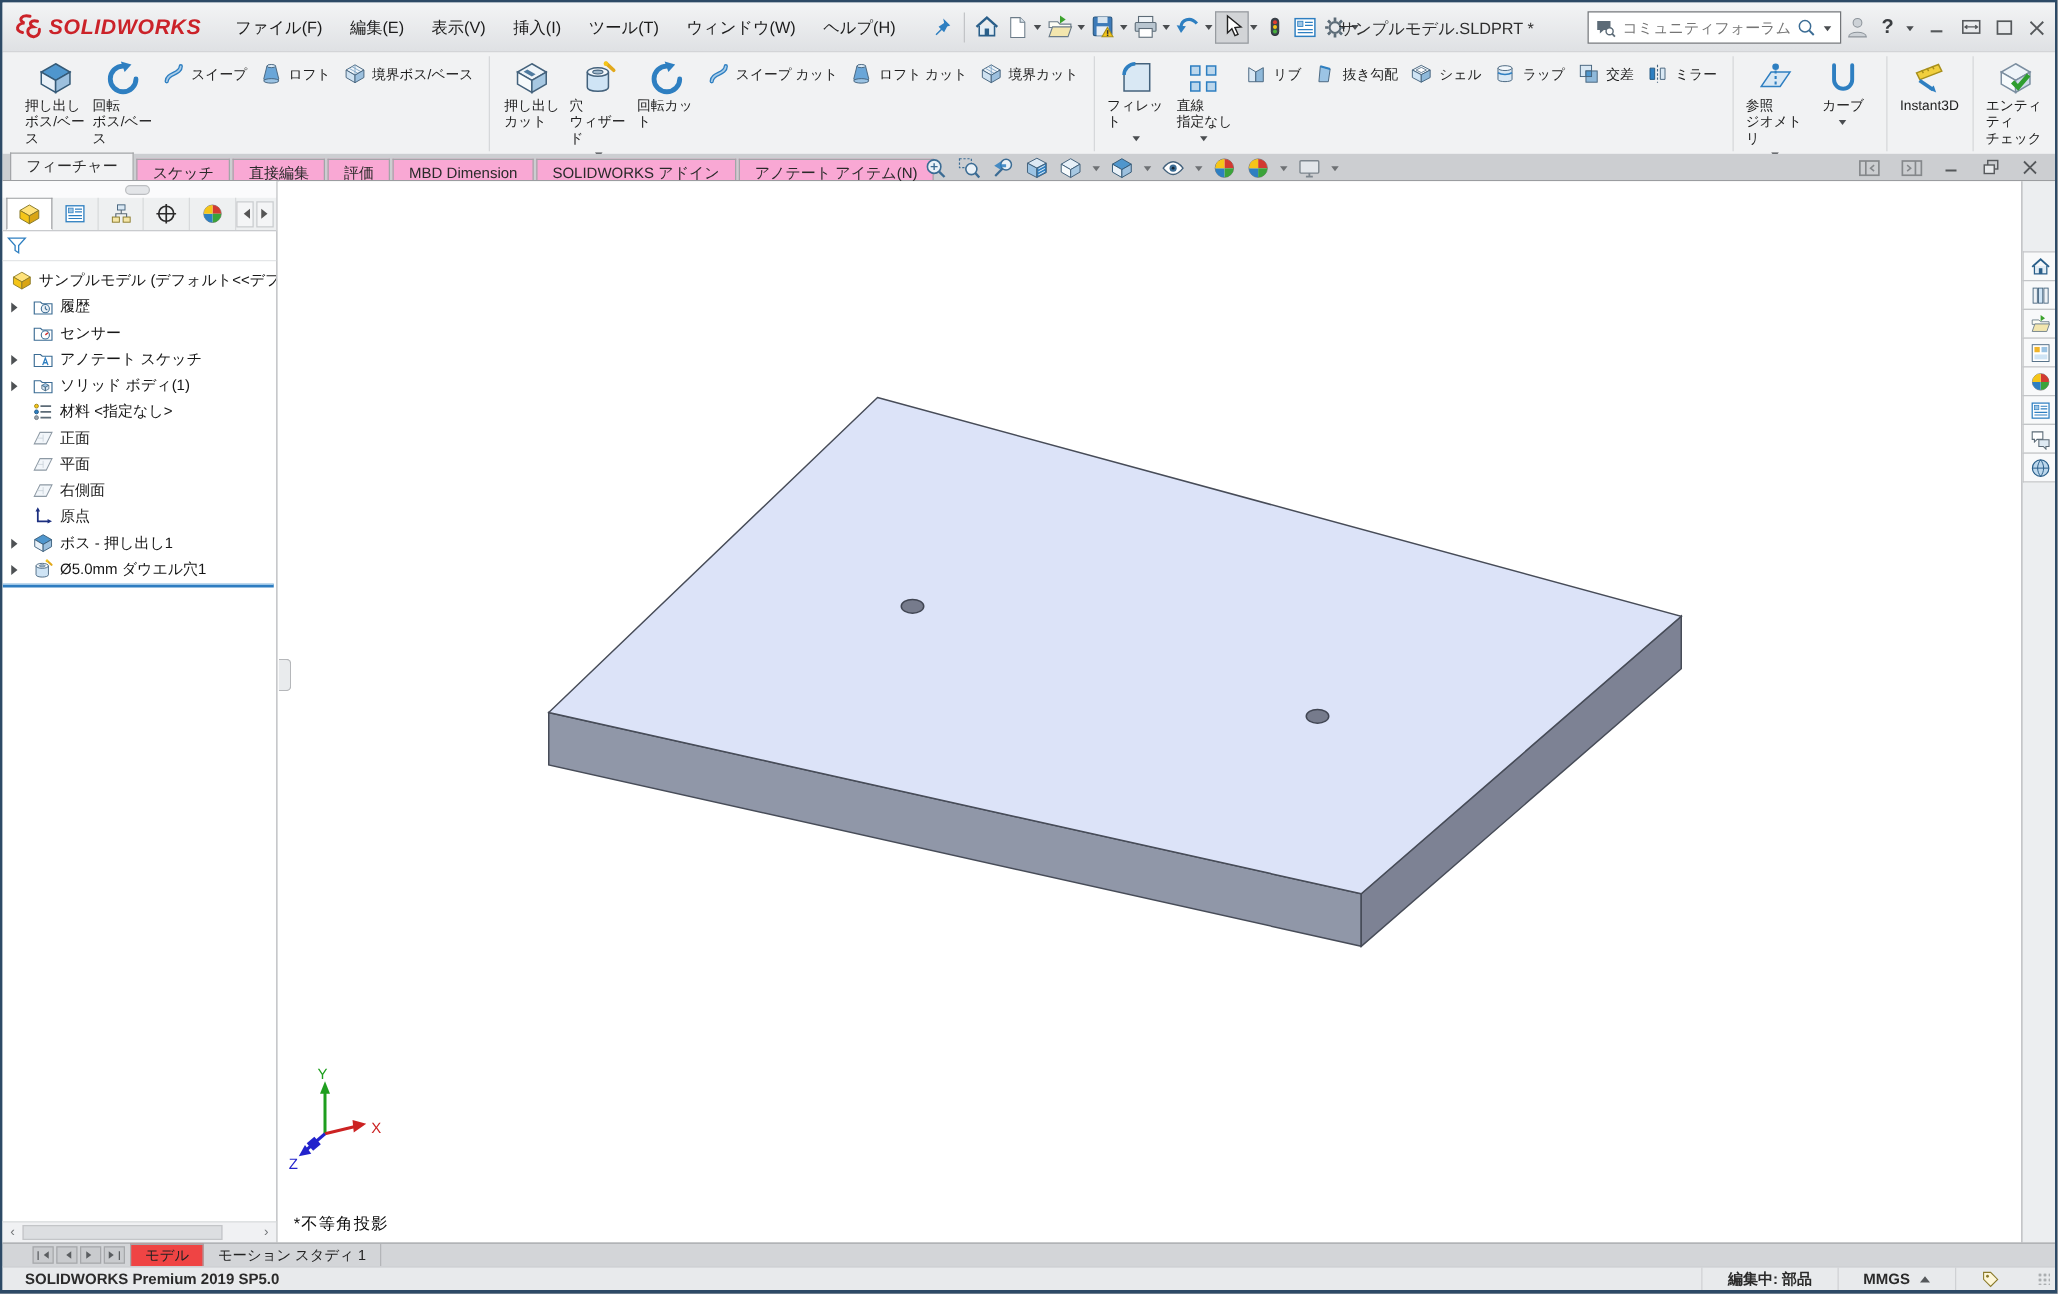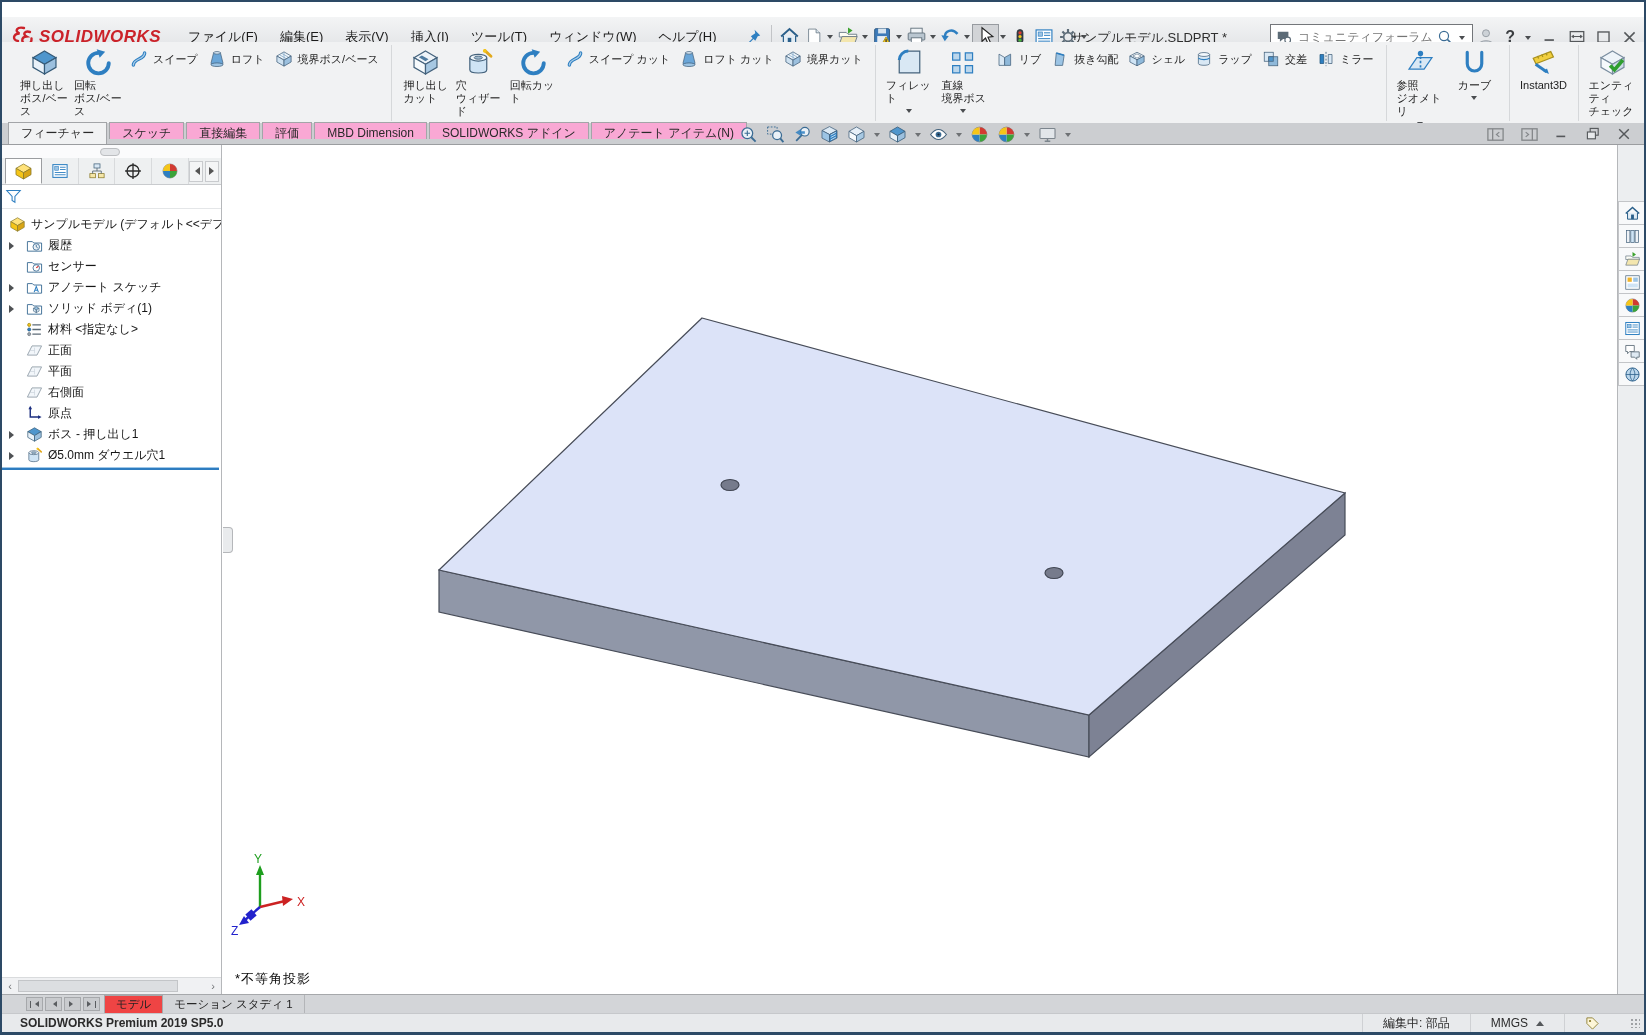--- a/index.html
+++ b/index.html
@@ -5,21 +5,21 @@
   * { box-sizing:border-box; margin:0; padding:0; user-select:none; }
   html,body { background:#6b6e72; }
   .app {
     position:relative; width:1646px; height:1035px; background:#fff;
     border:2px solid #2d4a66; border-bottom:3px solid #2d4a66;
     font-family:"Liberation Sans","DejaVu Sans",sans-serif; overflow:hidden;
   }
   svg.ic { display:block; }
 
   
-  .titlebar { position:absolute; top:15px; left:0; right:0; height:40px;
+  .titlebar { position:absolute; top:0; left:0; right:0; height:40px;
     background:linear-gradient(#f3f4f5,#dfe1e4); border-bottom:1px solid #c7c9cc;
     display:flex; align-items:center; }
   .logo { display:flex; align-items:center; gap:5px; padding:0 16px 0 8px; }
   .brand { color:#cb2229; font-weight:bold; font-size:17px; letter-spacing:.5px; font-style:italic; }
   .menu { display:flex; font-size:13px; color:#1b1b1b; }
   .menu-item { padding:5px 11px; white-space:nowrap; cursor:default; }
   .qat { display:flex; align-items:center; margin-left:14px; }
   .qbtn { height:26px; min-width:24px; display:flex; align-items:center; justify-content:center; padding:0 2px; }
   .qbtn.pressed { background:#d2d4d7; border:1px solid #979ba0; }
   .caret { width:0; height:0; border:3.5px solid transparent; border-top:4px solid #4a4d50; margin:4px 2px 0 1px; }
@@ -41,21 +41,21 @@
   .bigbtn { display:flex; flex-direction:column; align-items:center; min-width:54px; padding:2px 3px; cursor:default; }
   .bigbtn .bic { width:29px; height:29px; }
   .blbl { font-size:11px; line-height:1.18; text-align:left; white-space:pre-line; color:#1d1d1d; margin-top:2px; }
   .smallstack { display:flex; flex-direction:row; padding-top:1px; }
   .smallbtn { display:flex; align-items:center; gap:5px; height:24px; padding:0 5px; font-size:11px; color:#1d1d1d; white-space:nowrap; cursor:default; }
   .sic { width:18px; height:18px; flex:0 0 18px; }
 
   
   .cmdrow { position:absolute; top:121px; left:0; right:0; height:22px; background:#ccced1;
     border-bottom:1px solid #9b9da0; }
-  .ctabs { position:absolute; left:6px; bottom:0; display:flex; }
+  .ctabs { position:absolute; left:6px; bottom:0; display:flex; align-items:flex-end; }
   .ctab { height:17px; line-height:20px; padding:0 12px; font-size:12px; color:#2a2a2a;
     background:#f9a8d4; border:1px solid #a3a5a8; border-bottom:none; margin-right:2px; white-space:nowrap; }
   .ctab.active { background:#f1f2f3; height:22px; }
   .hud { position:absolute; left:737px; top:0; height:22px; display:flex; align-items:center; gap:8px; }
   .hic { width:19px; height:19px; }
   .hcaret { width:0;height:0;border:3px solid transparent;border-top:4px solid #6e7174; margin-top:4px; }
   .docwin { position:absolute; right:12px; top:0; height:22px; display:flex; align-items:center; gap:15px; }
 
   
   .lpanel { position:absolute; top:143px; left:0; width:220px; bottom:38px; background:#fff;
@@ -104,21 +104,21 @@
   .mini-tri-l { width:0;height:0;border:3px solid transparent;border-right:4px solid #5a5d60; }
   .mini-tri-r { width:0;height:0;border:3px solid transparent;border-left:4px solid #5a5d60; }
   .mini-bar { width:1.5px; height:7px; background:#5a5d60; }
   .btab { display:flex; align-items:center; padding:0 11px; border-right:1px solid #b3b5b8; color:#222; white-space:nowrap; }
   .btab.active { background:#ef4444; border:1px solid #a6a8ab; border-bottom:none; }
 
   
   .sbar { position:absolute; left:0; right:0; bottom:0; height:19px; background:#e8eaec;
     border-top:1px solid #c6c8cb; display:flex; align-items:center; font-size:12px; color:#2b2b2b; }
   .sb-left { padding-left:18px; white-space:nowrap;font-weight:bold; }
-  .sb-right { margin-left:auto; display:flex; align-items:center; height:100%; }
+  .sb-right { margin-left:auto; display:flex; align-items:center; height:100%;font-weight:bold; }
   .sb-cell { border-left:1px solid #cfd1d4; height:100%; display:flex; align-items:center; padding:0 20px; gap:8px; white-space:nowrap; }
   .up-caret { width:0; height:0; border:4px solid transparent; border-bottom:5px solid #55585b; margin-bottom:3px; }
   .grip { width:10px; height:10px; margin:0 4px 0 10px;
     background-image:radial-gradient(#9fa2a5 1px, transparent 1.2px); background-size:4px 4px; }
 </style>
 </head>
 <body>
 
 <svg width="0" height="0" style="position:absolute">
   <defs>
@@ -633,21 +633,21 @@
             <use href="#s-fillet"></use>
           </svg>
         <div class="blbl">フィレット</div>
         <span class="caret"></span>
       </div>
       <div class="bigbtn">
         <svg class="ic bic">
             <use href="#s-pattern"></use>
           </svg>
         <div class="blbl">直線
-境界ボス</div>
+指定なし</div>
         <span class="caret"></span>
       </div>
       <div class="smallstack">
         <div class="smallbtn">
             <svg class="ic sic">
               <use href="#s-rib"></use>
             </svg>
             <span>リブ</span>
           </div>
         <div class="smallbtn">

